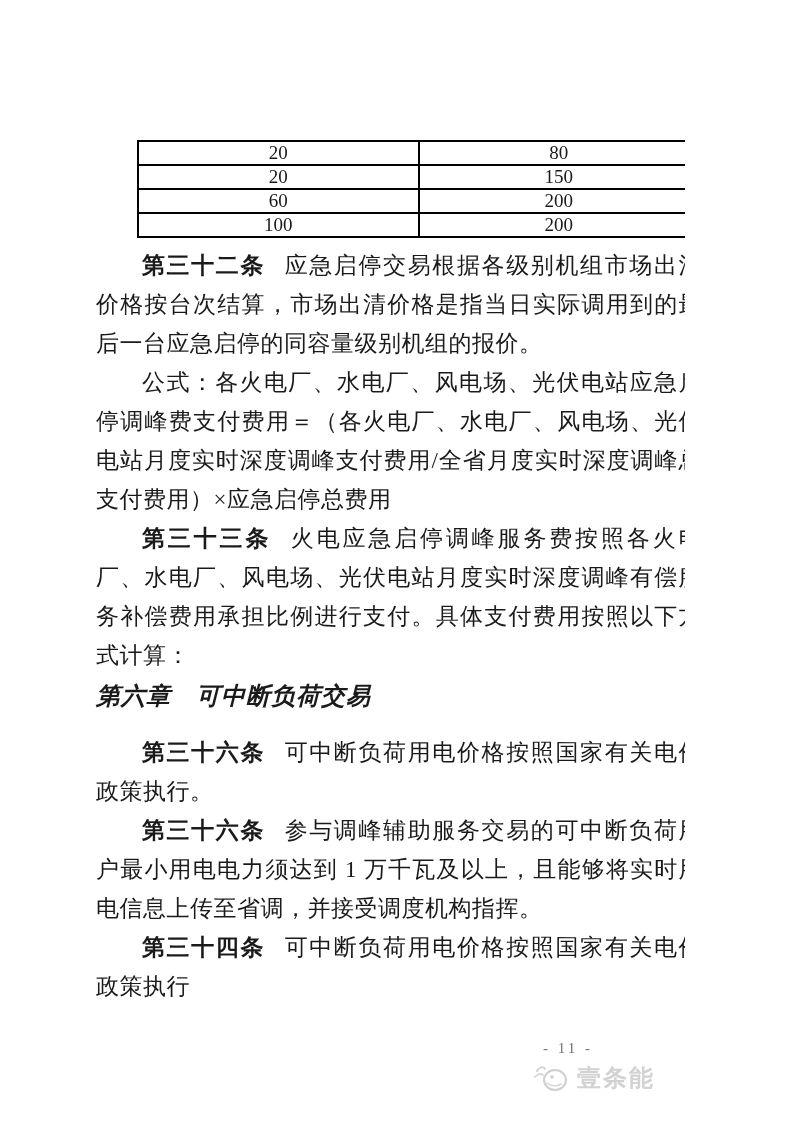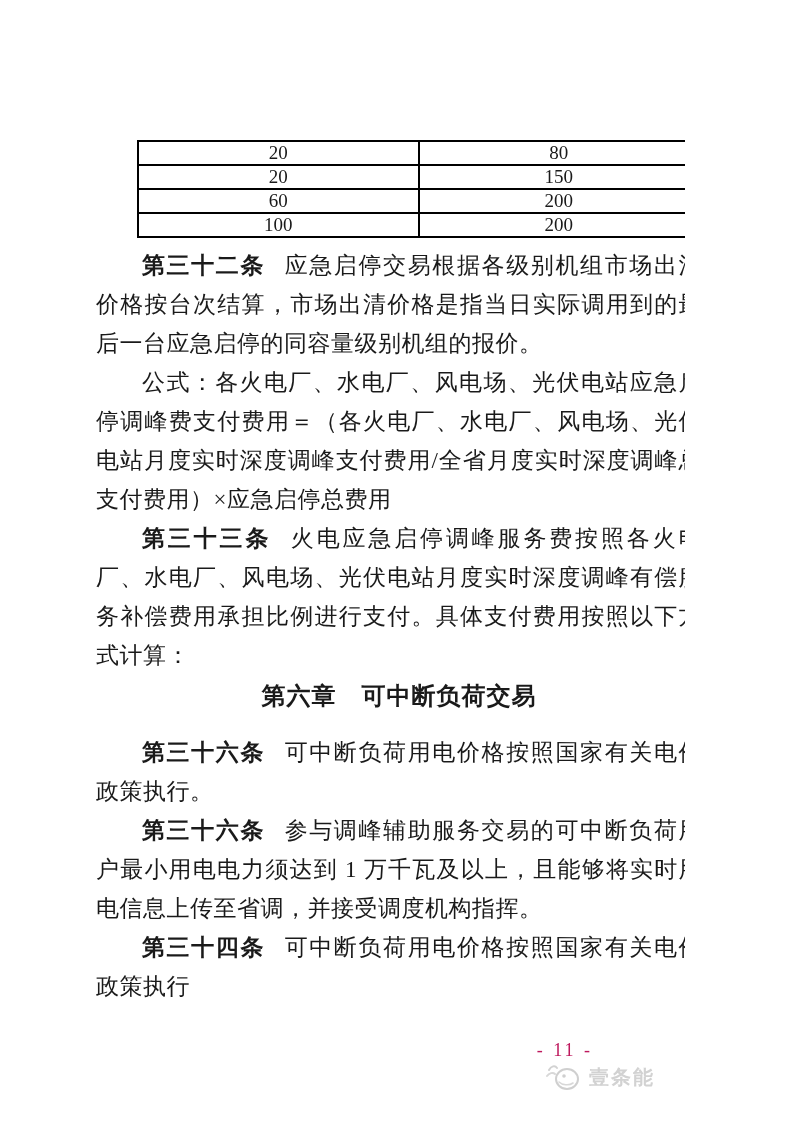--- a/index.html
+++ b/index.html
@@ -51,49 +51,49 @@
     text-indent: 2em;
     letter-spacing: 0.5px;
   }
   .art-num {
     font-weight: 700;
     font-family: "Liberation Sans", "DejaVu Sans", sans-serif;
     margin-right: 0.85em;
   }
   h2.chapter {
     margin: 6px 0 22px 0;
-    text-align: center;
     font-size: 24px;
     line-height: 30px;
     font-weight: 700;
     font-family: "Liberation Sans", "DejaVu Sans", sans-serif;
     letter-spacing: 1px;
+    font-style: italic;
   }
   
   .page-number {
     position: absolute;
     top: 1040px;
     right: 92px;
-    font-size: 18px;
+    font-size: 15px;
     letter-spacing: 3px;
-    color: #be185d;
+    color: #737373;
     font-family: "Liberation Serif", "DejaVu Serif", serif;
   }
   .watermark {
     position: absolute;
     top: 1062px;
     right: 30px;
     display: flex;
     align-items: center;
     gap: 6px;
     color: #cfcfcf;
     user-select: none;
   }
   .watermark .wm-text {
-    font-size: 20px;
+    font-size: 24px;
     font-weight: 600;
     font-family: "Liberation Sans", "DejaVu Sans", sans-serif;
     letter-spacing: 2px;
     color: #d2d2d2;
   }
   .watermark svg {
     display: block;
   }
 </style>
 </head>

